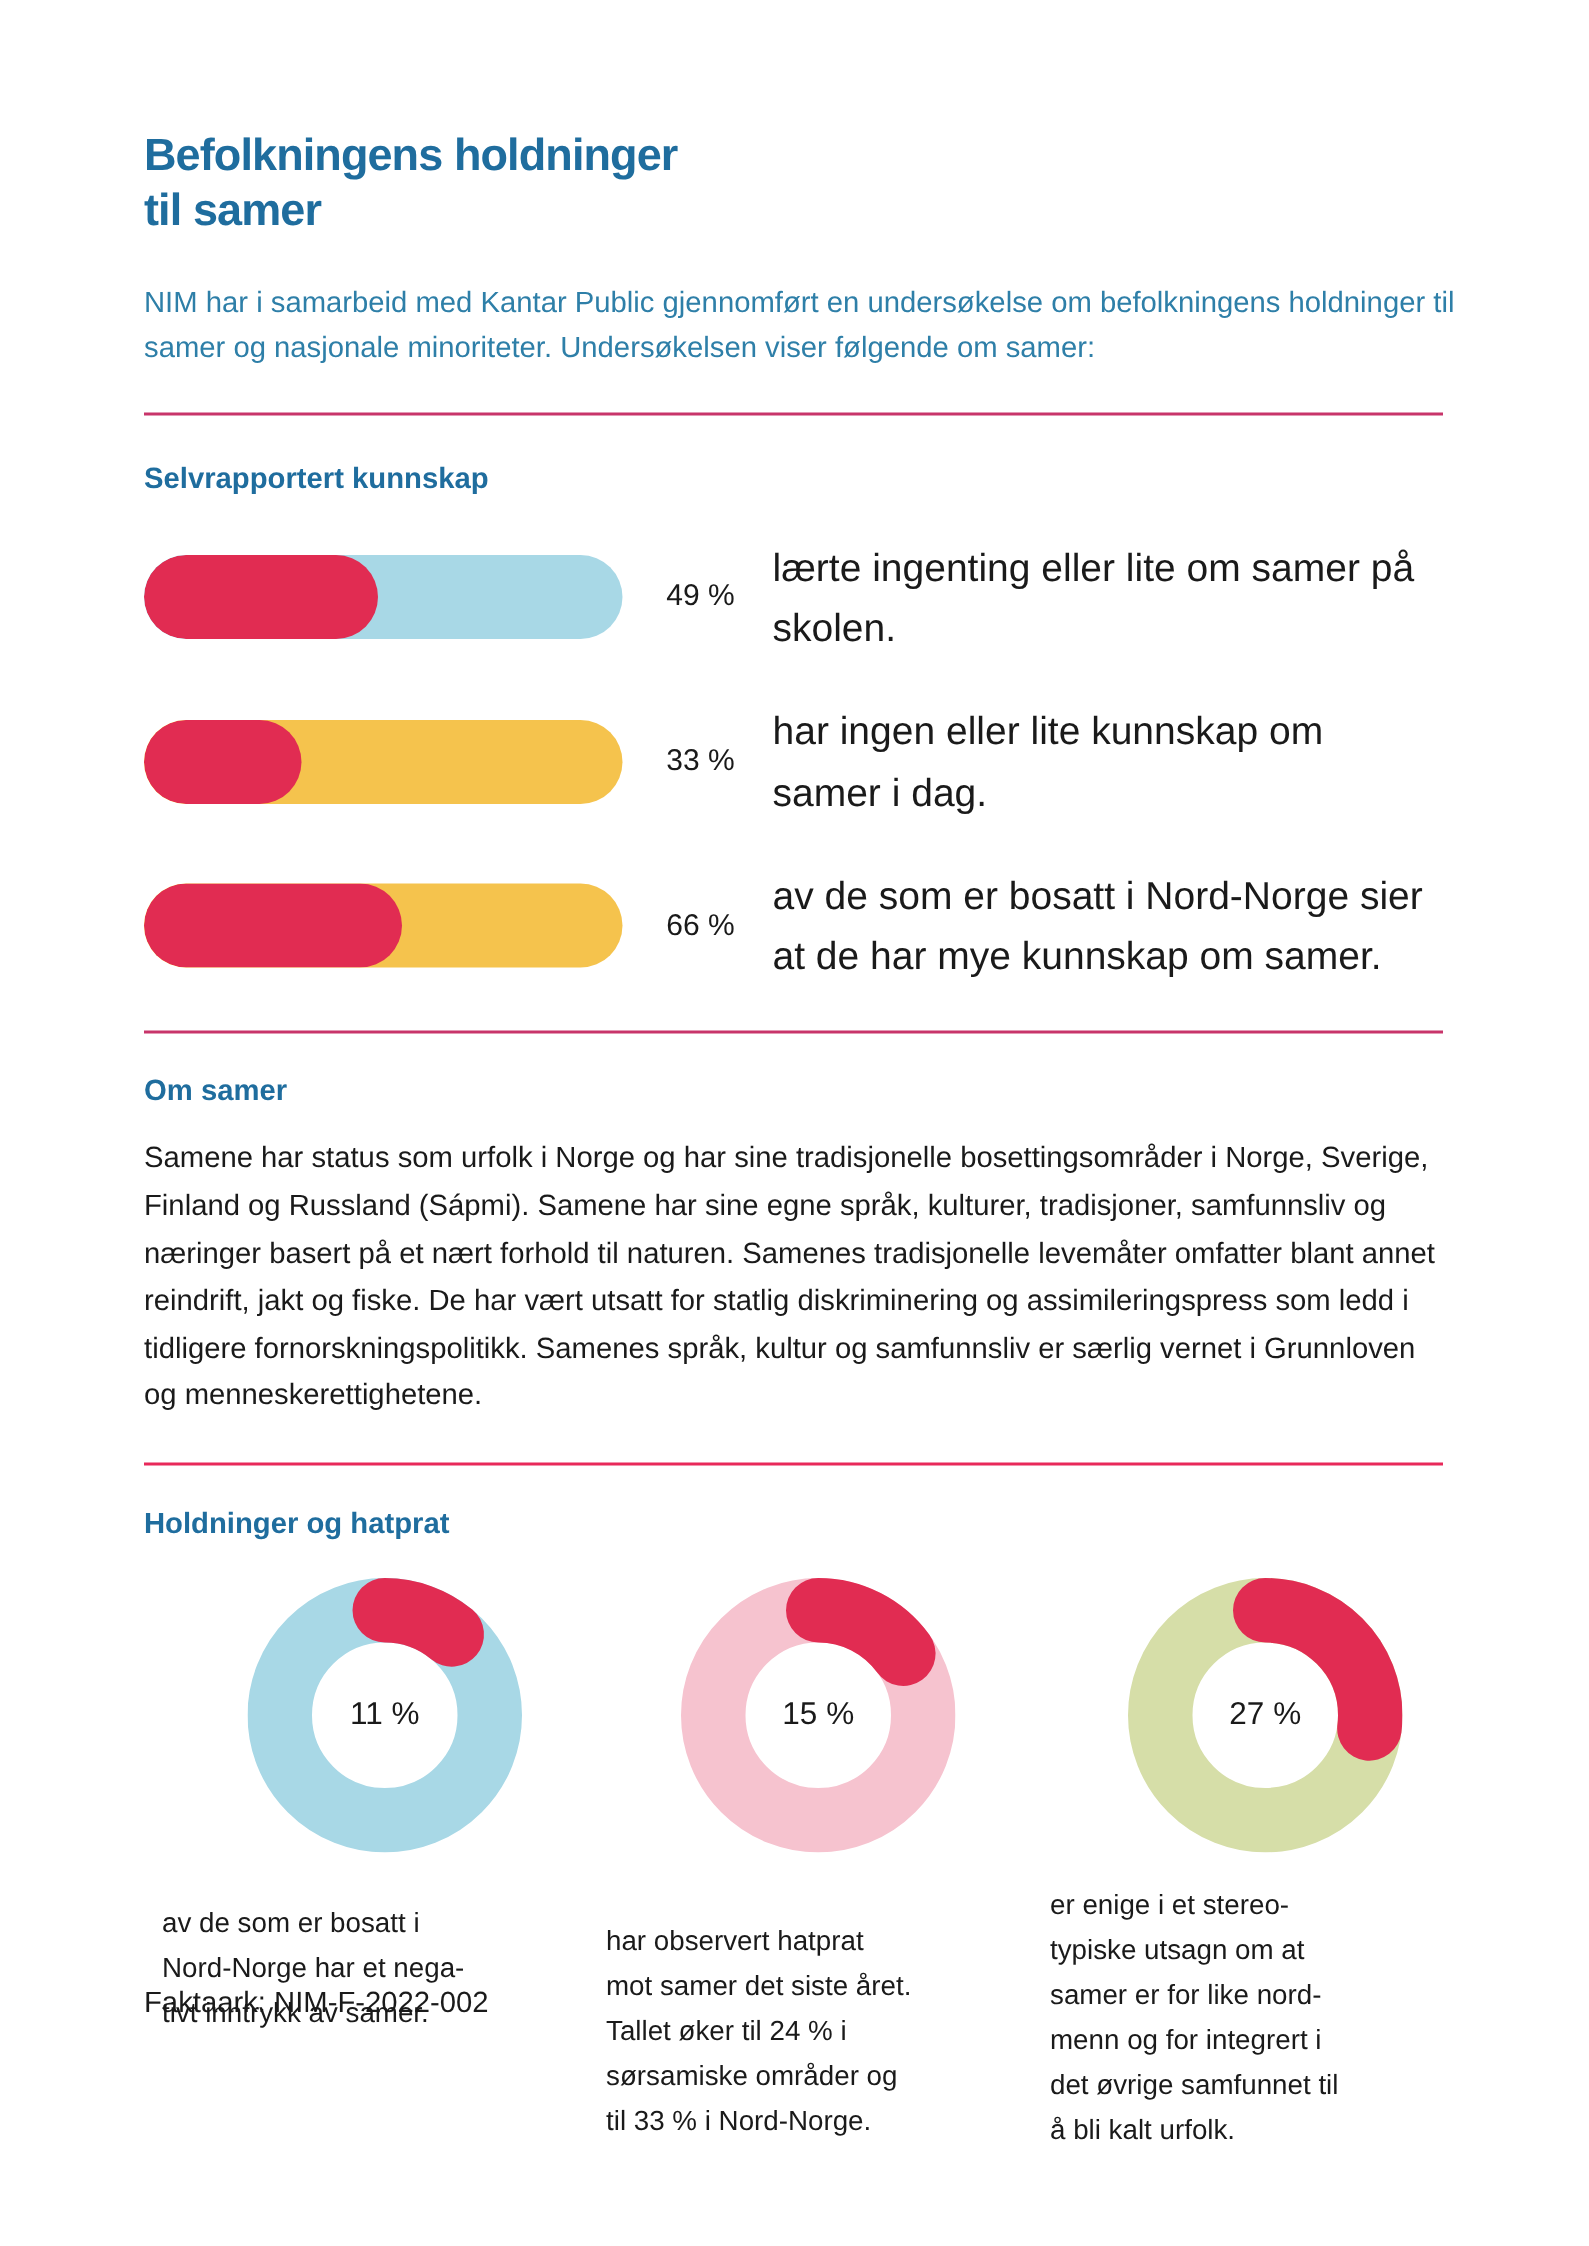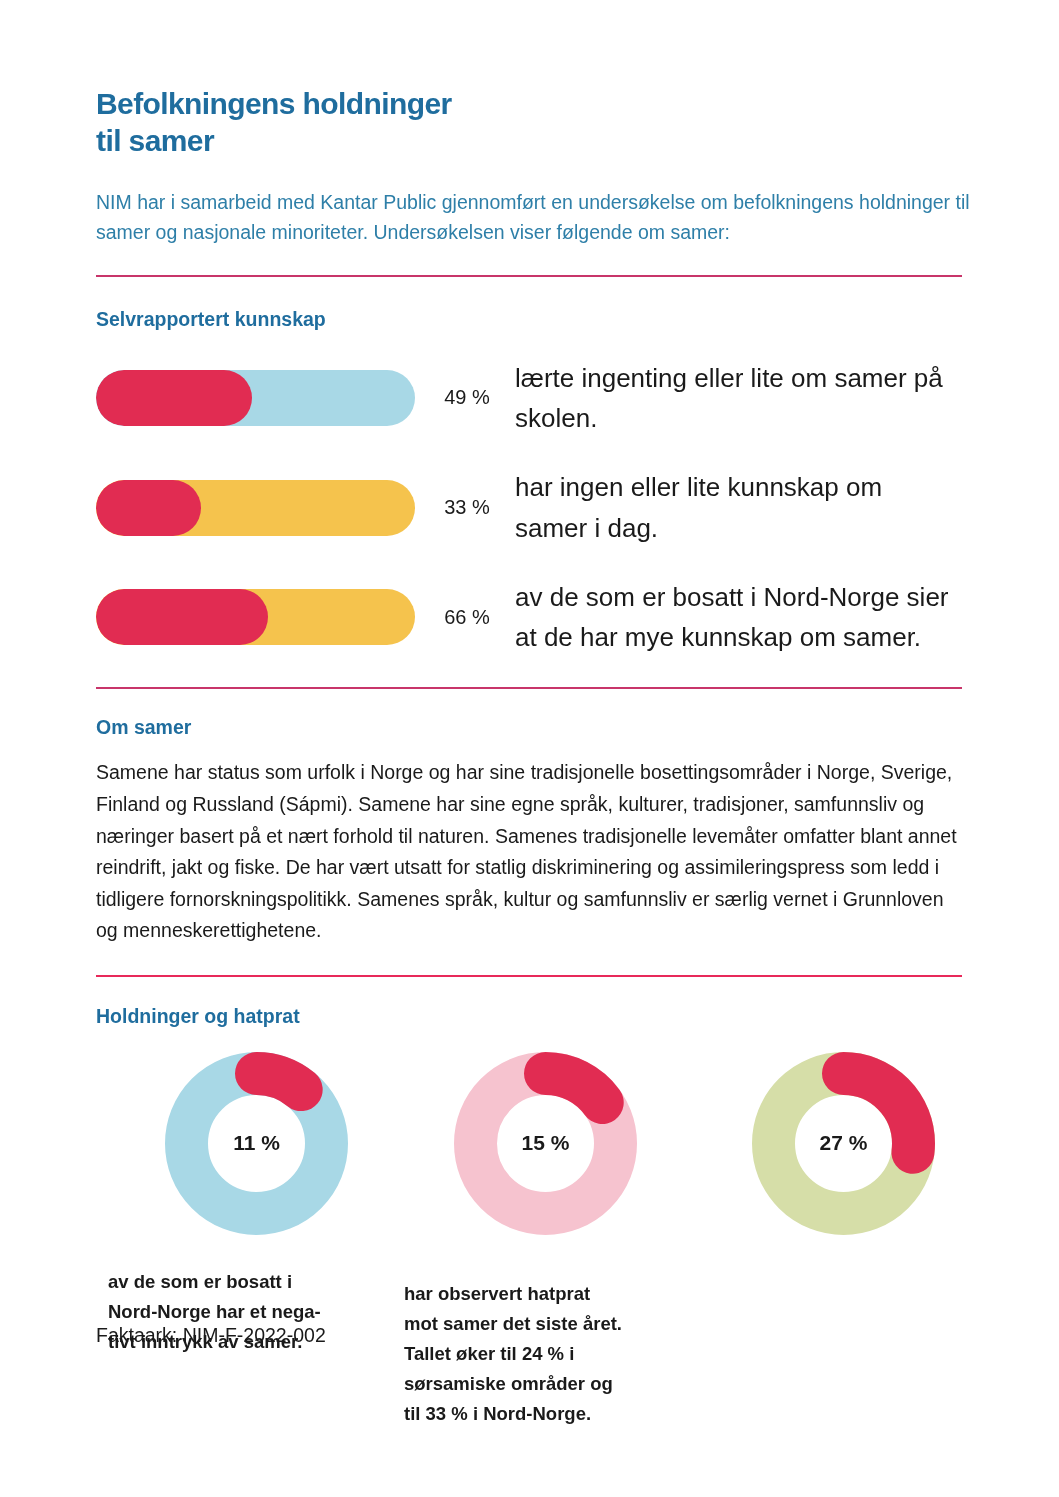--- a/index.html
+++ b/index.html
@@ -109,21 +109,20 @@
     line-height: 1.62;
     color: #1a1a1a;
     margin: 18px 0 0 0;
     max-width: 868px;
   }
 
   
   .donuts {
     display: flex;
     margin-top: 24px;
-    font-weight: bold;
   }
   .donut-col {
     width: 296px;
     flex: 0 0 auto;
     box-sizing: border-box;
   }
   .donut-col.c1 { padding-left: 12px; }
   .donut-col.c2 { padding-left: 12px; }
   .donut-col.c3 { padding-left: 12px; }
 
@@ -255,19 +254,25 @@
     </div>
 
     <div class="donut-col c3">
       <div class="donut-wrap w3">
         <svg width="183" height="183" viewBox="0 0 183 183">
           <circle cx="91.5" cy="91.5" r="70" fill="none" stroke="#D6DEA8" stroke-width="43"></circle>
           <circle cx="91.5" cy="91.5" r="70" fill="none" stroke="#E12C52" stroke-width="43" stroke-linecap="round" stroke-dasharray="118.7 321.1" stroke-dashoffset="0" transform="rotate(-90 91.5 91.5)"></circle>
         </svg>
         <div class="donut-center">27 %</div>
       </div>
+      <div class="donut-caption p3">er enige i et stereo-
+typiske utsagn om at
+samer er for like nord-
+menn og for integrert i
+det øvrige samfunnet til
+å bli kalt urfolk.</div>
     </div>
 
   </div>
 
   <div class="footer">Faktaark: NIM-F-2022-002</div>
 
 </div>
 
 </body></html>

